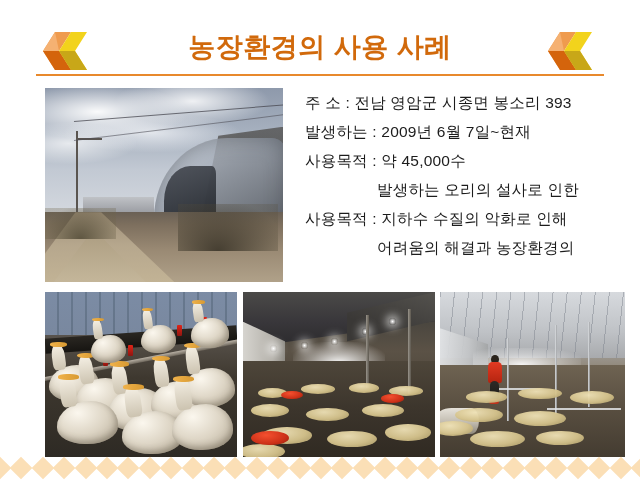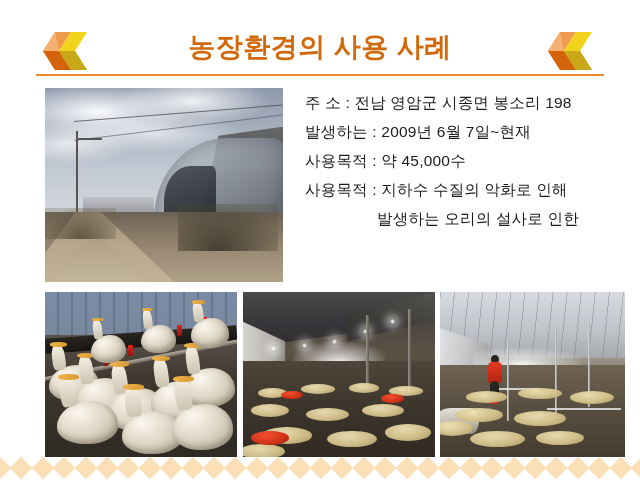--- a/index.html
+++ b/index.html
@@ -522,25 +522,26 @@
       <div class="clump" style="left:70%; top:60%; width:24%; height:8%;"></div>
       <div class="clump" style="left:8%;  top:70%; width:26%; height:9%;"></div>
       <div class="clump" style="left:40%; top:72%; width:28%; height:9%;"></div>
       <div class="clump" style="left:16%; top:84%; width:30%; height:10%;"></div>
       <div class="clump" style="left:52%; top:84%; width:26%; height:9%;"></div>
       <div class="clump" style="left:-4%; top:78%; width:22%; height:9%;"></div>
     </div>
   </div>
 
   <div class="info">
-    <div class="info-line">주   소 : 전남 영암군 시종면 봉소리 198</div>
+    <div class="info-line">주   소 : 전남 영암군 시종면 봉소리 393</div>
     <div class="info-line">발생하는 : 2009년 6월 7일~현재</div>
     <div class="info-line">사용목적 : 약 45,000수</div>
+    <div class="info-line indent">발생하는 오리의 설사로 인한</div>
     <div class="info-line">사용목적 : 지하수 수질의 악화로 인해</div>
-    <div class="info-line indent">발생하는 오리의 설사로 인한</div>
+    <div class="info-line indent">어려움의 해결과 농장환경의</div>
   </div>
 
   <div class="diamond-strip">
       <div class="diamond" style="left: -8px; background: rgb(251, 223, 182);"></div>
       <div class="diamond" style="left: 13.4px; background: rgb(251, 223, 182);"></div>
       <div class="diamond" style="left: 34.8px; background: rgb(251, 223, 182);"></div>
       <div class="diamond" style="left: 56.2px; background: rgb(251, 223, 182);"></div>
       <div class="diamond" style="left: 77.6px; background: rgb(251, 223, 182);"></div>
       <div class="diamond" style="left: 99px; background: rgb(251, 223, 182);"></div>
       <div class="diamond" style="left: 120.4px; background: rgb(251, 223, 182);"></div>

